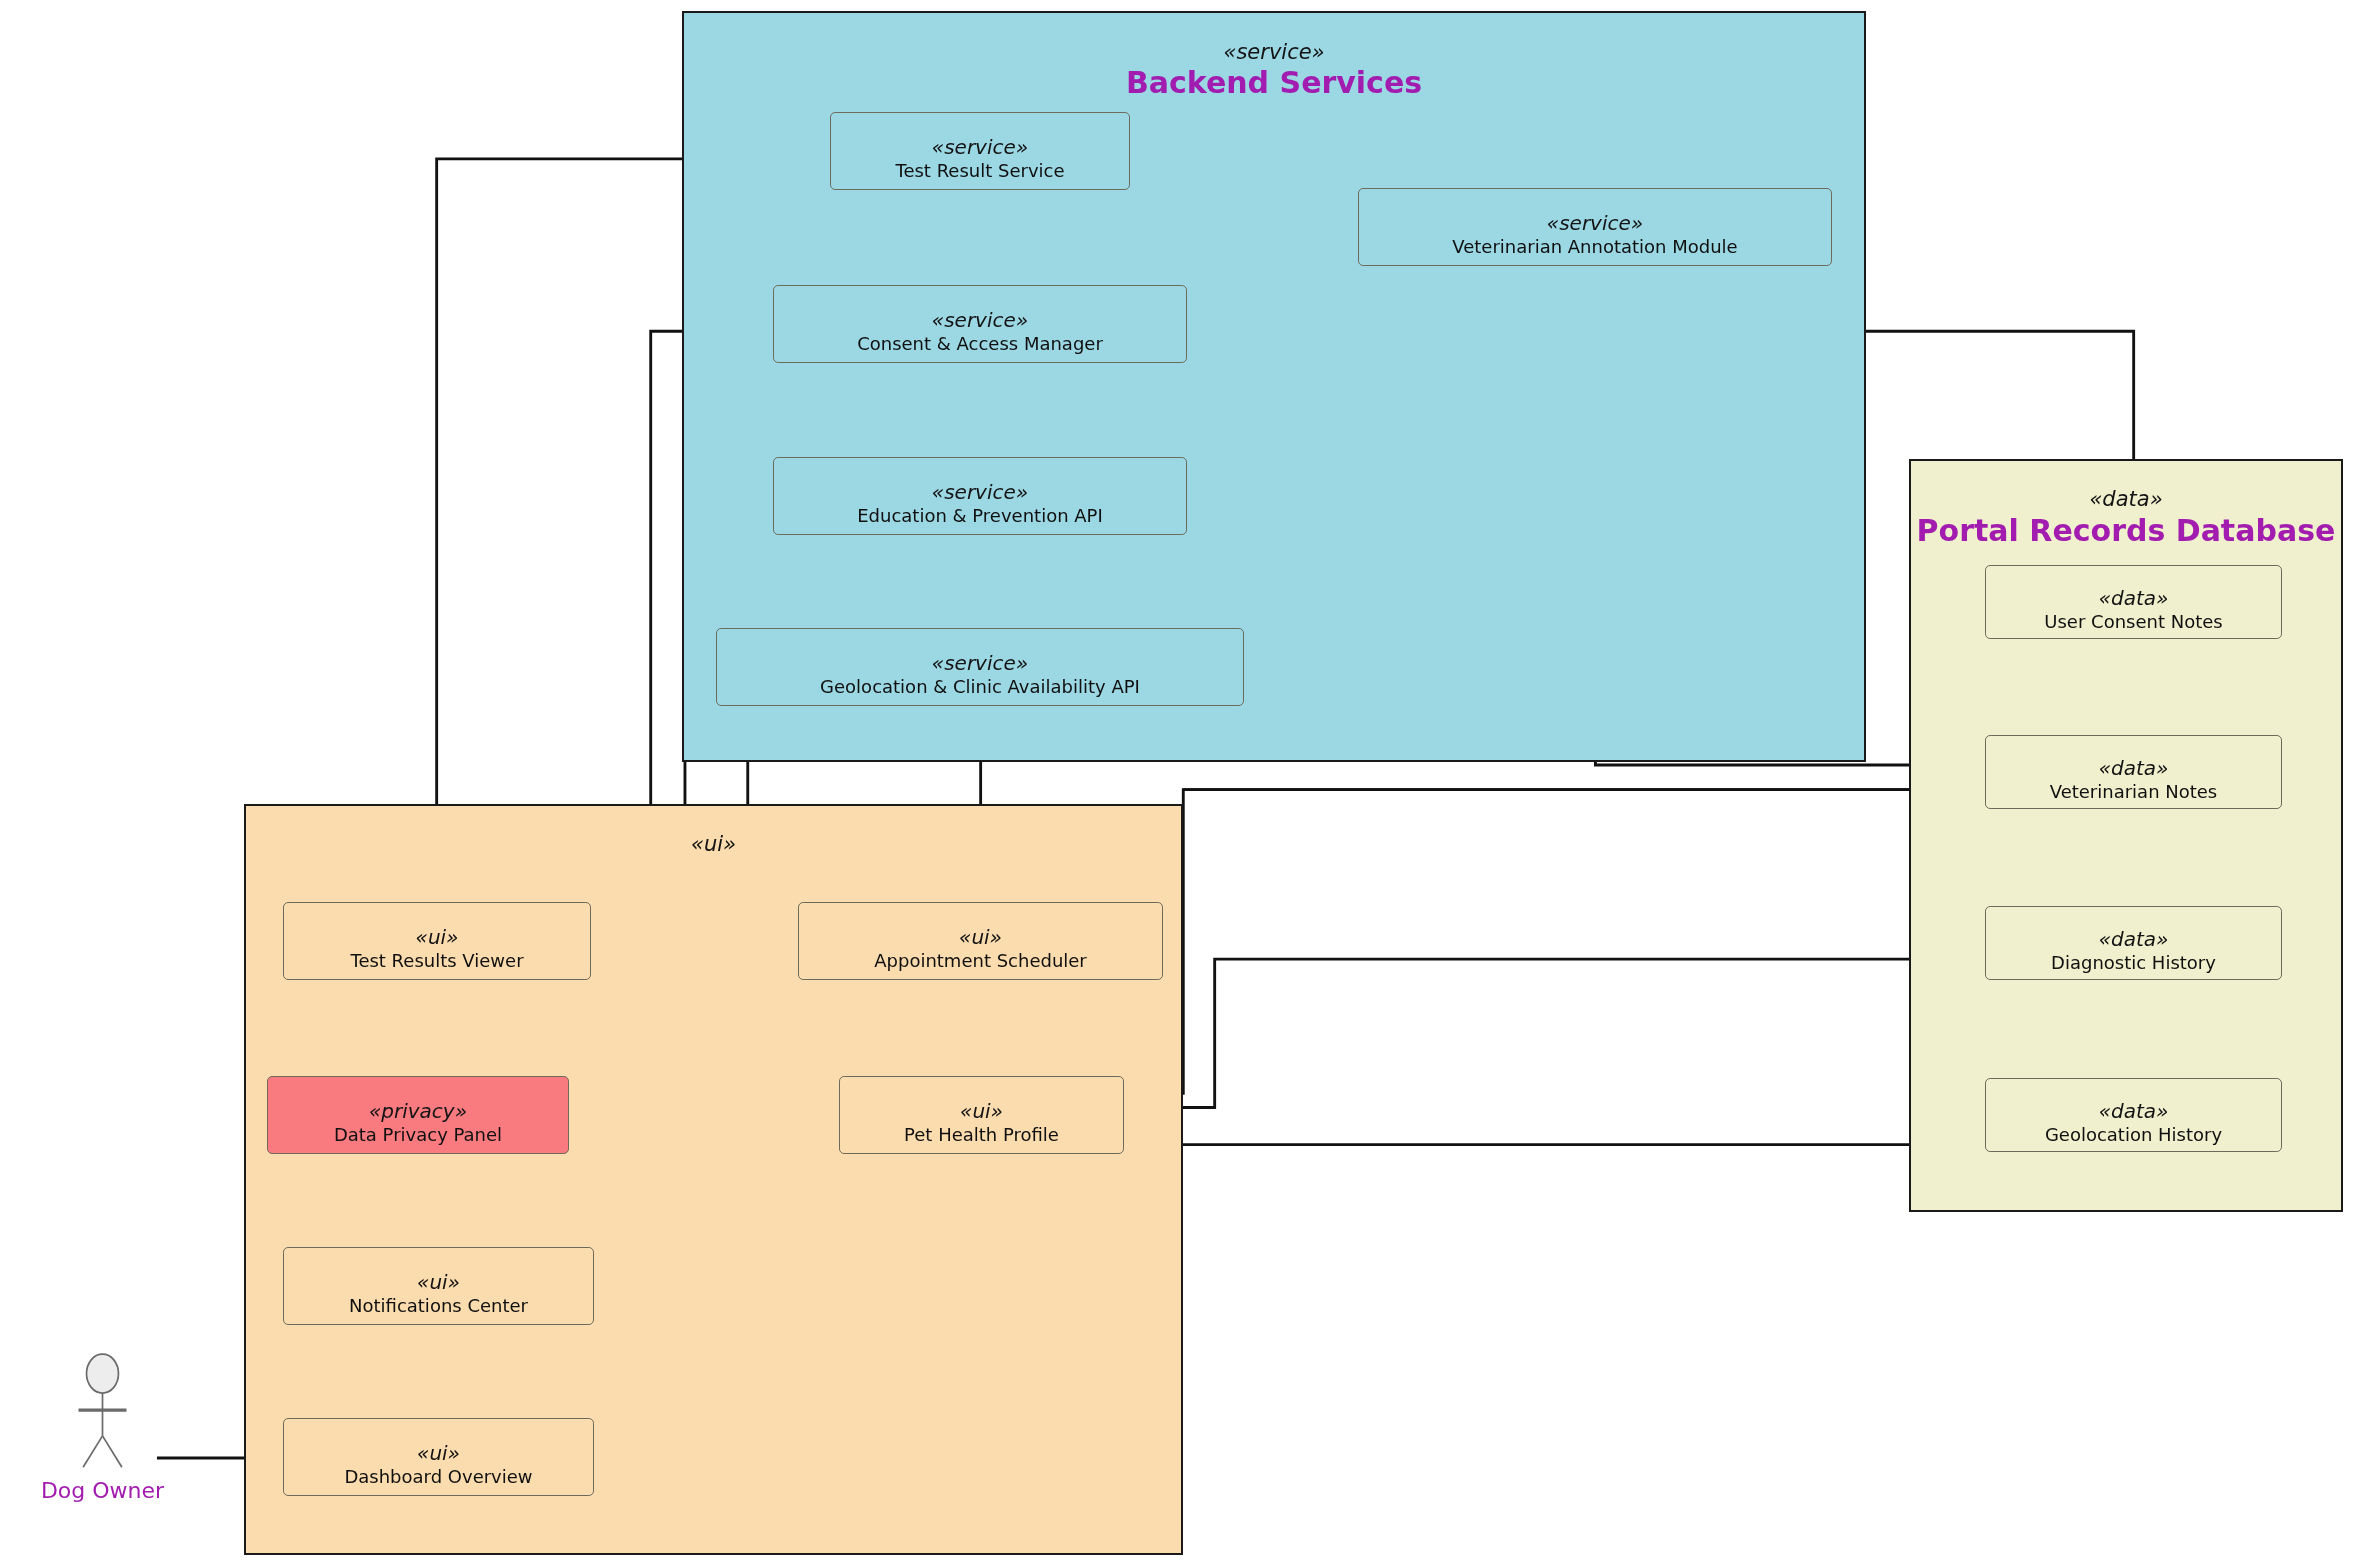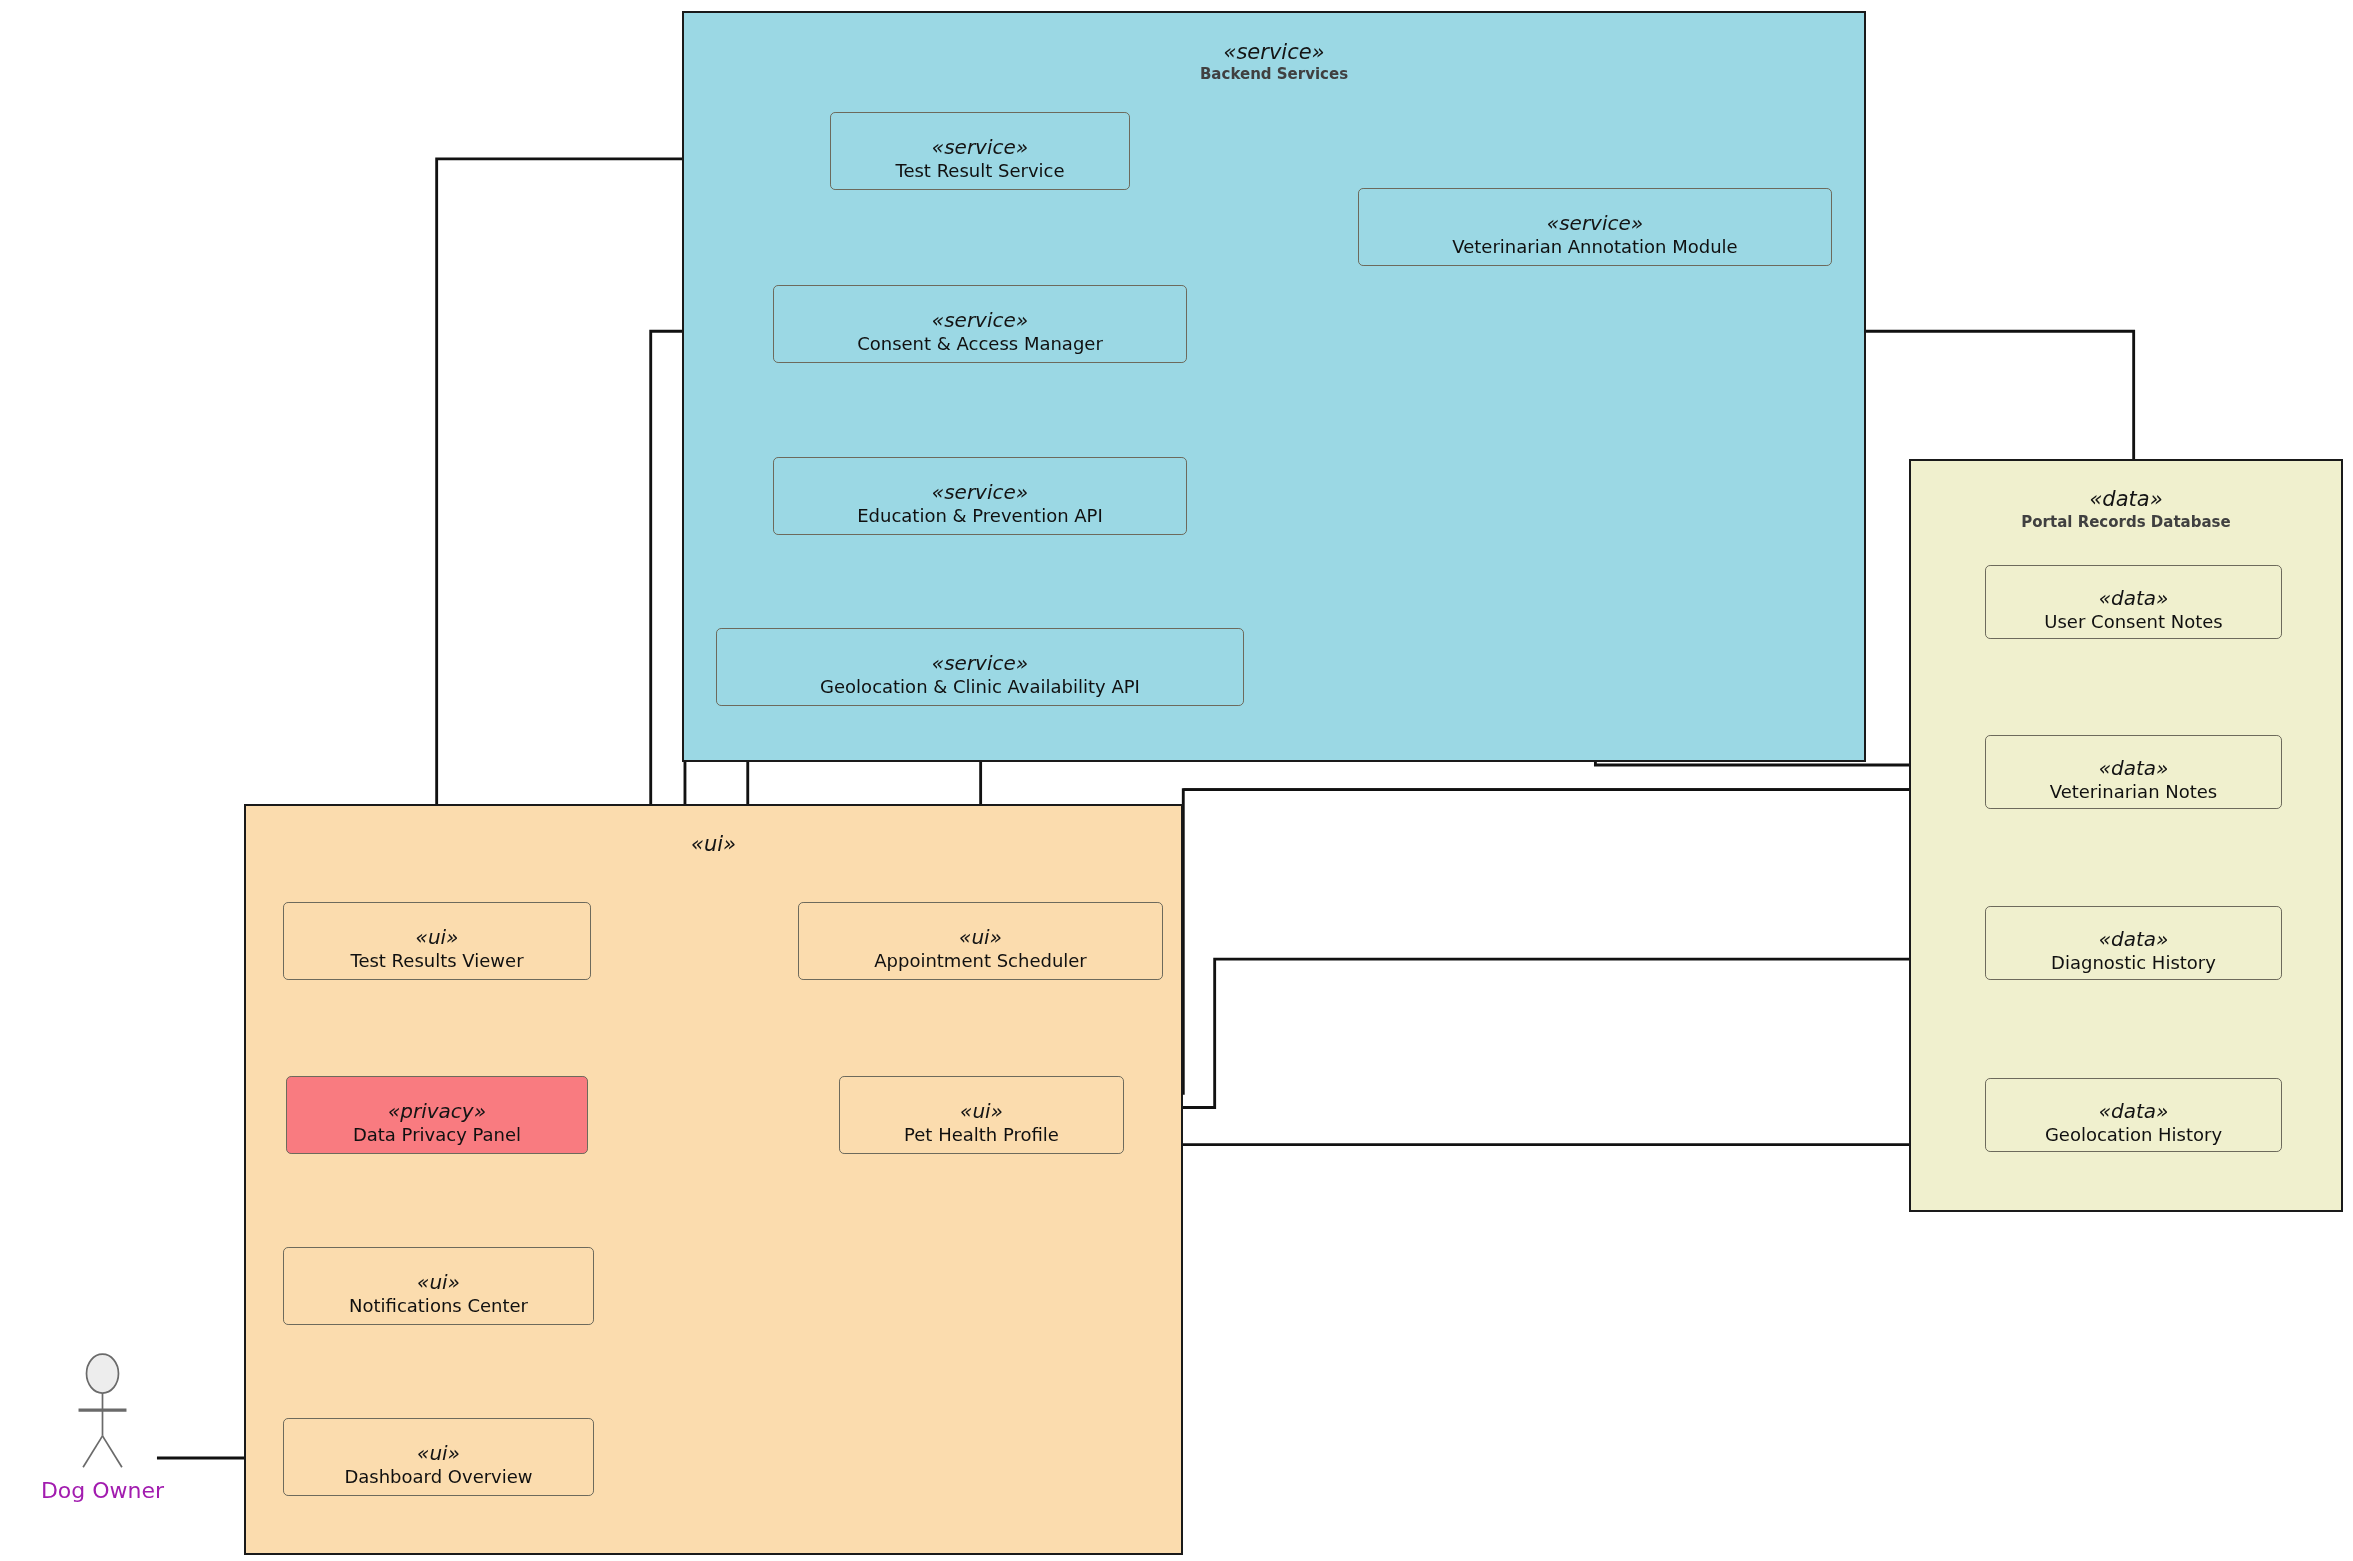--- a/index.html
+++ b/index.html
@@ -40,22 +40,22 @@
   }
   .stereo {
     font-style: italic;
     font-size: 21px;
     color: #141414;
     display: block;
     margin-top: 16px;
   }
   .cname {
     font-weight: bold;
-    font-size: 15px;
-    color: #404040;
+    font-size: 30px;
+    color: #a21caf;
     display: block;
   }
   .node {
     position: absolute;
     box-sizing: border-box;
     border: 1.7px solid #6d6a5c;
     border-radius: 5.1px;
     display: flex;
     flex-direction: column;
     align-items: center;
@@ -180,21 +180,21 @@
   <div class="node" style="left:283px; top:902px; width:308px; height:78px; background:#FBDCAE;">
     <span class="stereo">«ui»</span>
     <span class="nname">Test Results Viewer</span>
   </div>
 
   <div class="node" style="left:798px; top:902px; width:365px; height:78px; background:#FBDCAE;">
     <span class="stereo">«ui»</span>
     <span class="nname">Appointment Scheduler</span>
   </div>
 
-  <div class="node" style="left:286px; top:1076px; width:302px; height:78px; background:#F97B80;">
+  <div class="node" style="left:267px; top:1076px; width:302px; height:78px; background:#F97B80;">
     <span class="stereo">«privacy»</span>
     <span class="nname">Data Privacy Panel</span>
   </div>
 
   <div class="node" style="left:839px; top:1076px; width:285px; height:78px; background:#FBDCAE;">
     <span class="stereo">«ui»</span>
     <span class="nname">Pet Health Profile</span>
   </div>
 
   <div class="node" style="left:283px; top:1247px; width:311px; height:78px; background:#FBDCAE;">

